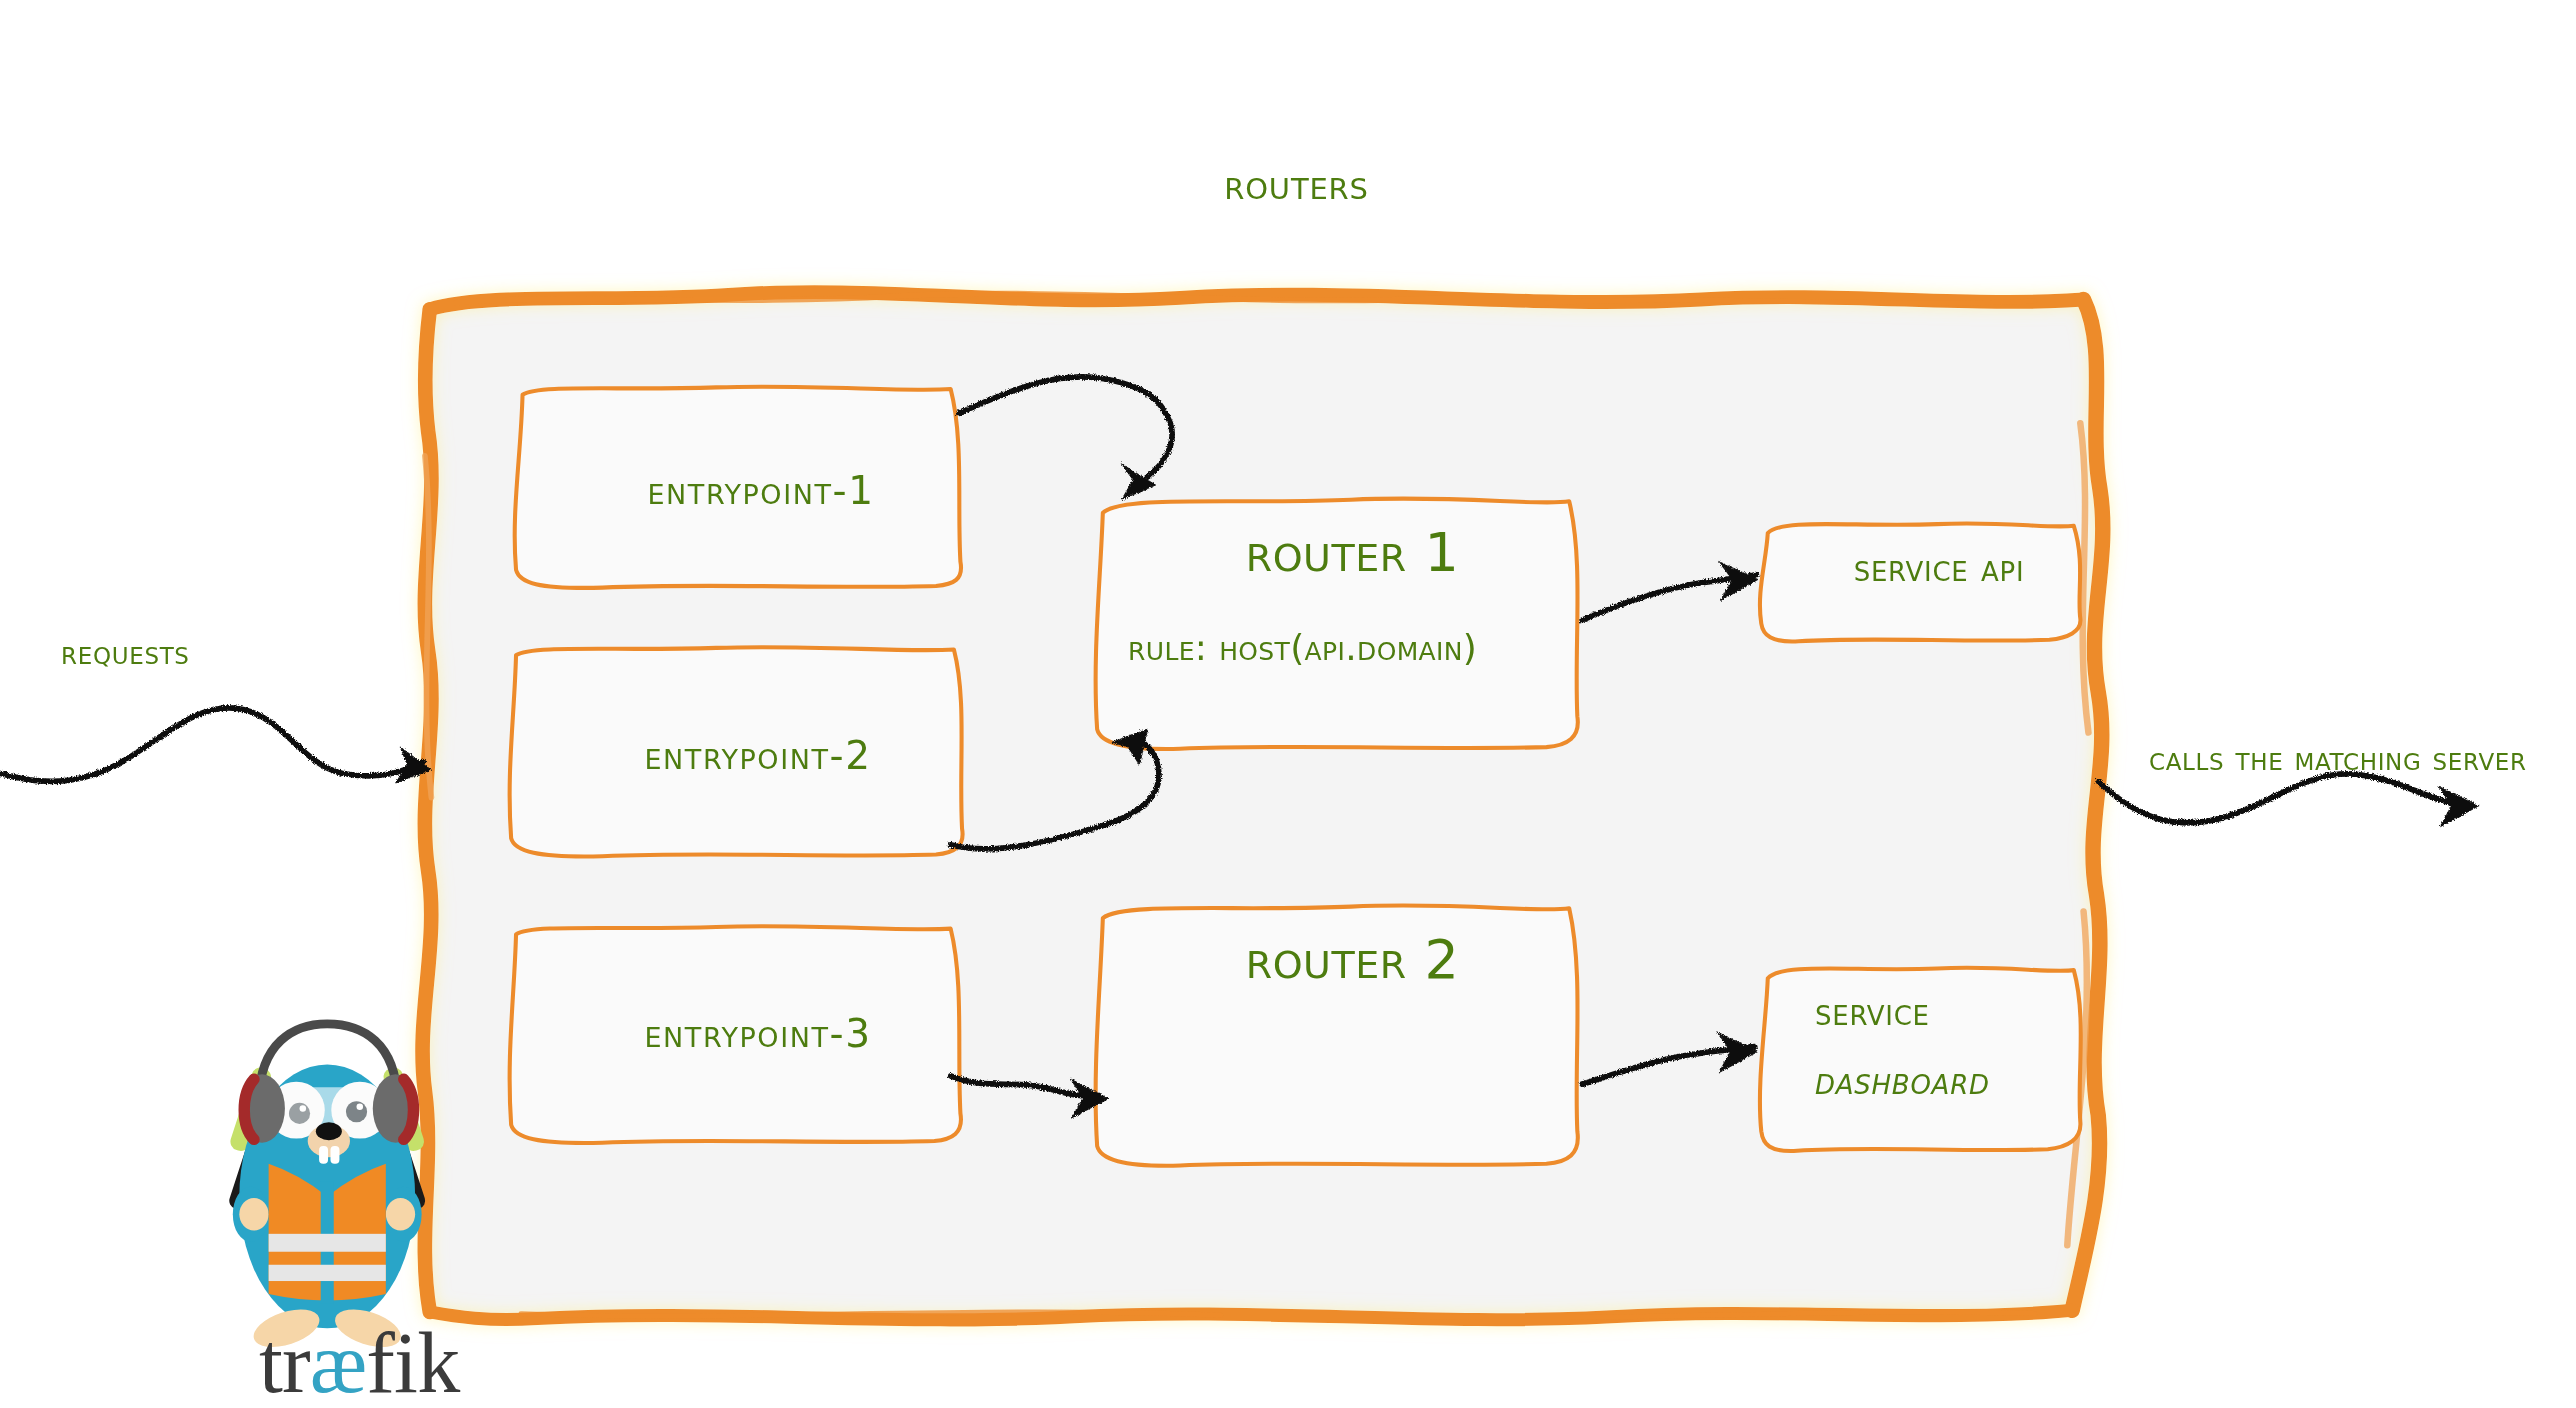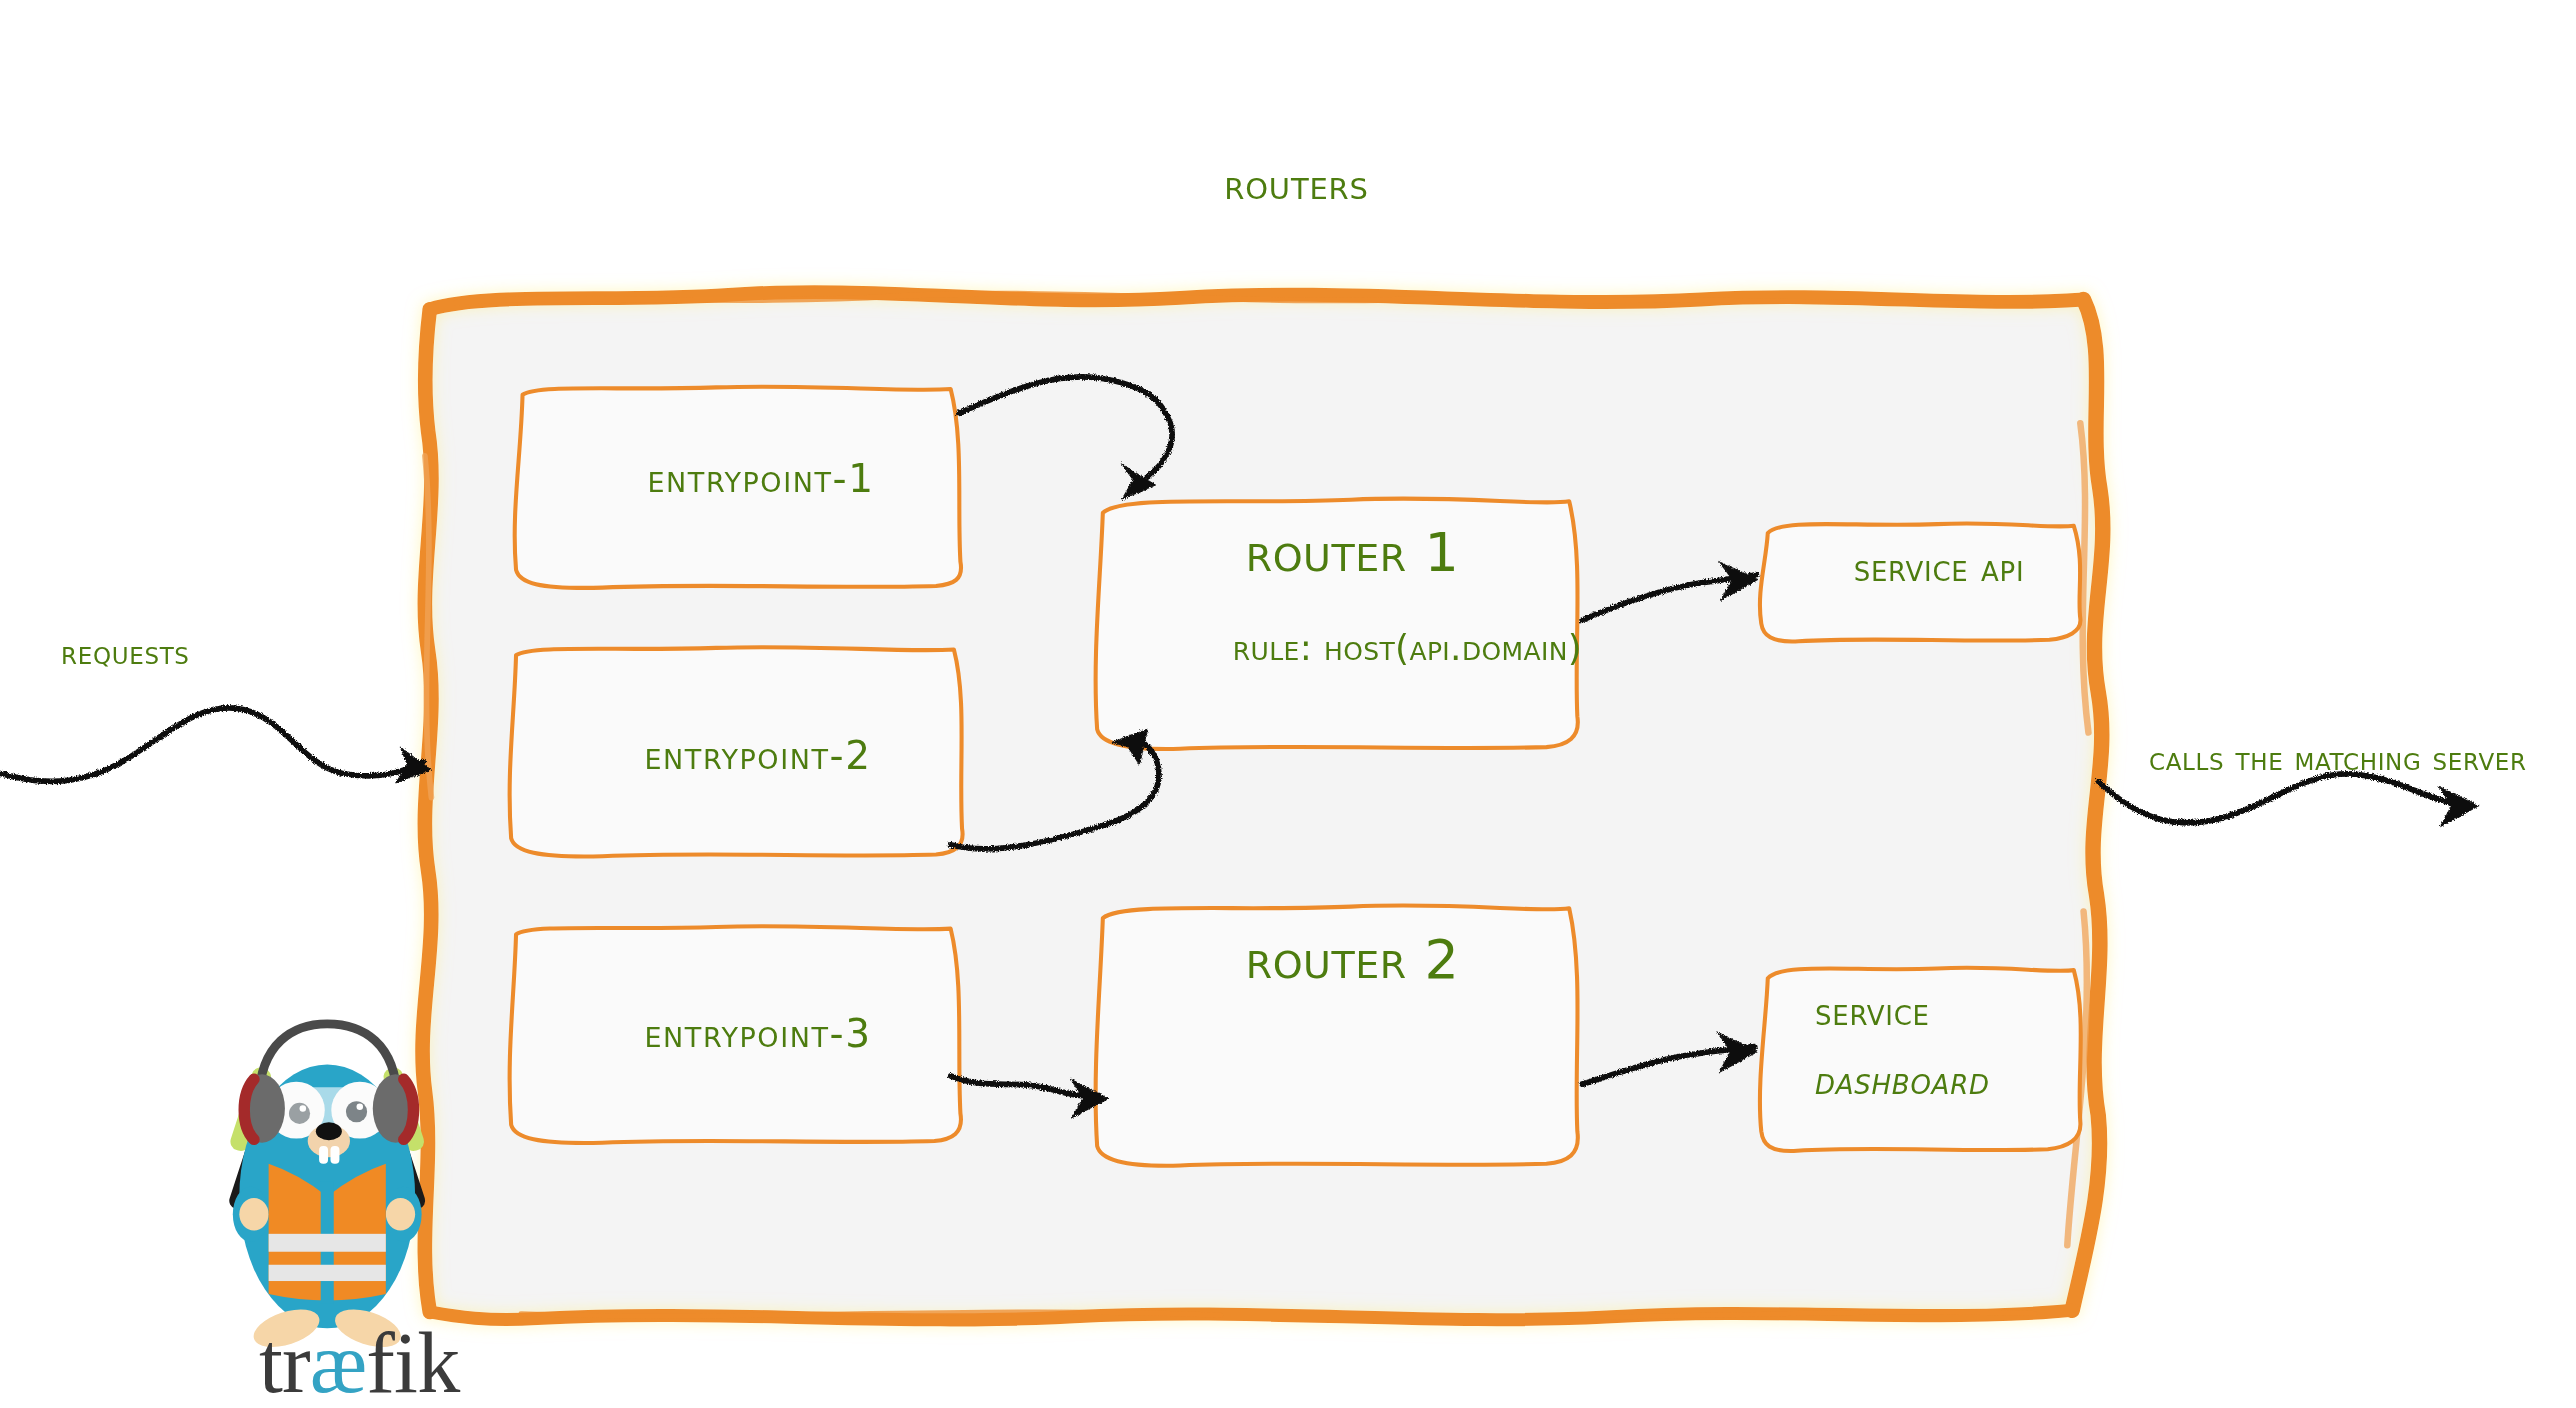--- a/index.html
+++ b/index.html
@@ -302,26 +302,26 @@
       <ellipse cx="486" cy="1362" rx="28" ry="42" fill="#6B6B6B"></ellipse>
       <path d="M 312 1326 C 296 1344, 296 1384, 312 1400" fill="none" stroke="#A42A2A" stroke-width="14" stroke-linecap="round"></path>
       <path d="M 496 1326 C 512 1344, 512 1384, 496 1400" fill="none" stroke="#A42A2A" stroke-width="14" stroke-linecap="round"></path>
     </g>
   </svg>
 
   <div class="lbl hand sc" id="routers-title">
     <span class="inner">Routers</span>
   </div>
 
-  <div class="lbl hand sc ep-label" style="left:571px; top:456px; width:350px; text-align:center;">entrypoint-1</div>
+  <div class="lbl hand sc ep-label" style="left:571px; top:468px; width:350px; text-align:center;">entrypoint-1</div>
   <div class="lbl hand sc ep-label" style="left:568px; top:733px; width:350px; text-align:center;">entrypoint-2</div>
   <div class="lbl hand sc ep-label" style="left:568px; top:1011px; width:350px; text-align:center;">entrypoint-3</div>
 
   <div class="lbl hand sc router-title" style="left:1107px; top:521px; width:461px; text-align:center;">Router 1</div>
-  <div class="lbl hand sc router-line" style="left:1162px; top:627px; width:461px; text-align:center;">rule: Host(api.domain)</div>
+  <div class="lbl hand sc router-line" style="left:1113px; top:627px; width:461px; text-align:left;">rule: Host(api.domain)</div>
 
   <div class="lbl hand sc router-title" style="left:1107px; top:928px; width:461px; text-align:center;">Router 2</div>
 
   <div class="lbl hand sc svc-label" style="left:1774px; top:547px; width:300px; text-align:center;">Service API</div>
 
   <div class="lbl hand sc svc-label" style="left:1800px; top:991px;">Service</div>
   <div class="lbl hand sc svc-label" style="left:1800px; top:1060px;font-style:italic;">Dashboard</div>
 
   <div class="lbl hand sc side-label" style="left:8.1px; top:633px;margin-left:38px;">Requests</div>
   <div class="lbl hand sc side-label" style="left:2134px; top:739px;">Calls the matching server</div>

